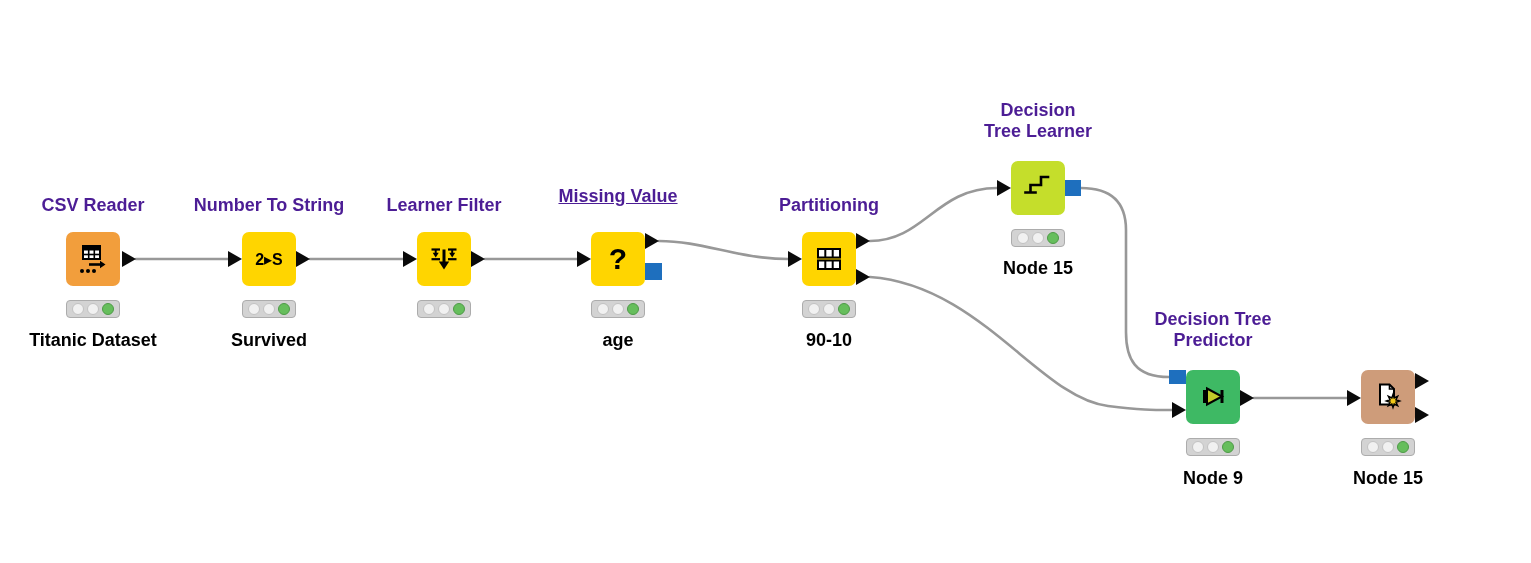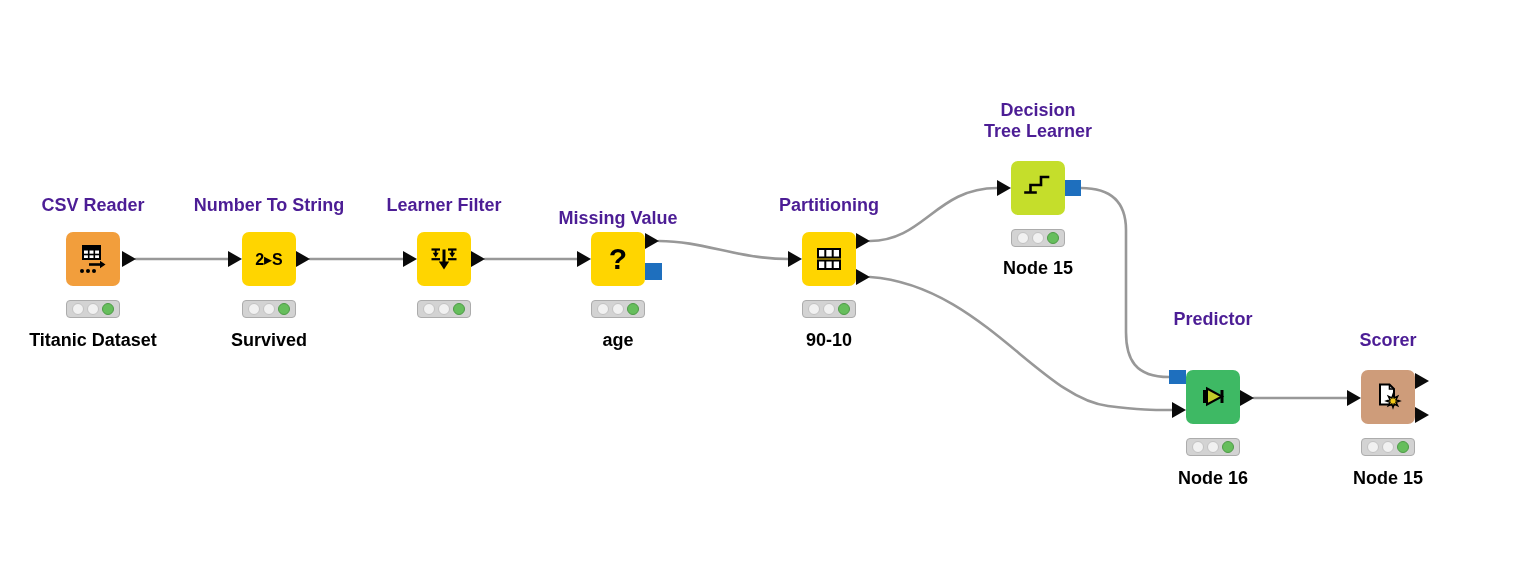--- a/index.html
+++ b/index.html
@@ -22,21 +22,21 @@
   .light{width:12px;height:12px;border-radius:50%;background:#F1F1F1;border:1px solid #C2C2C2;
          box-sizing:border-box;}
   .light.on{border-color:#4E9A47;}
   .icon-text{font-weight:bold;color:#000;}
   
   .p0{left:66px;top:232px;} .p1{left:242px;top:232px;} .p2{left:417px;top:232px;}
   .p3{left:591px;top:232px;} .p4{left:802px;top:232px;} .p5{left:1011px;top:161px;}
   .p6{left:1186px;top:370px;} .p7{left:1361px;top:370px;}
   
   .t0{left:-27px;top:195px;} .t1{left:149px;top:195px;} .t2{left:324px;top:195px;}
-  .t3{left:498px;top:208px;} .t4{left:709px;top:195px;} .t5{left:918px;top:100px;}
+  .t3{left:498px;top:186px;text-decoration:underline;} .t4{left:709px;top:195px;} .t5{left:918px;top:100px;}
   .t6{left:1093px;top:309px;} .t7{left:1268px;top:330px;}
   
   .l0{left:-27px;top:330px;} .l1{left:149px;top:330px;} .l2{left:324px;top:330px;}
   .l3{left:498px;top:330px;} .l4{left:709px;top:330px;} .l5{left:918px;top:258px;}
   .l6{left:1093px;top:468px;} .l7{left:1268px;top:468px;}
   
   .tr0{left:66px;top:300px;} .tr1{left:242px;top:300px;} .tr2{left:417px;top:300px;}
   .tr3{left:591px;top:300px;} .tr4{left:802px;top:300px;} .tr5{left:1011px;top:229px;}
   .tr6{left:1186px;top:438px;} .tr7{left:1361px;top:438px;}
 </style>
@@ -96,25 +96,22 @@
     </div>
   <div class="title t4">
       <span>Partitioning</span>
       <span></span>
     </div>
   <div class="title t5">
       <span>Decision</span>
       <span>Tree Learner</span>
     </div>
   <div class="title t6">
+      <span>Decision Tree</span>
       <span>Predictor</span>
-    </div>
-  <div class="title t7">
-      <span>Scorer</span>
-      <span></span>
     </div>
 
   <div class="node p0" style="background-color: rgb(242, 158, 60);">
     <svg width="36" height="36" viewBox="0 0 36 36">
       <rect x="8" y="5" width="17" height="13" fill="#fff" stroke="#000" stroke-width="2"></rect>
       <rect x="8" y="5" width="17" height="4.5" fill="#000"></rect>
       <line x1="13.7" y1="9" x2="13.7" y2="18" stroke="#000" stroke-width="1.6"></line>
       <line x1="19.3" y1="9" x2="19.3" y2="18" stroke="#000" stroke-width="1.6"></line>
       <line x1="8" y1="13.5" x2="25" y2="13.5" stroke="#000" stroke-width="1.6"></line>
       <line x1="14" y1="23.5" x2="25" y2="23.5" stroke="#000" stroke-width="2.6"></line>
@@ -220,16 +217,16 @@
       <span class="light"></span>
       <span class="light"></span>
       <span class="light on" style="background-color: rgb(102, 190, 92);"></span>
     </div>
 
   <div class="nlabel l0">Titanic Dataset</div>
   <div class="nlabel l1">Survived</div>
   <div class="nlabel l3">age</div>
   <div class="nlabel l4">90-10</div>
   <div class="nlabel l5">Node 15</div>
-  <div class="nlabel l6">Node 16</div>
+  <div class="nlabel l6">Node 9</div>
   <div class="nlabel l7">Node 15</div>
 
 </div>
 
 </body></html>

